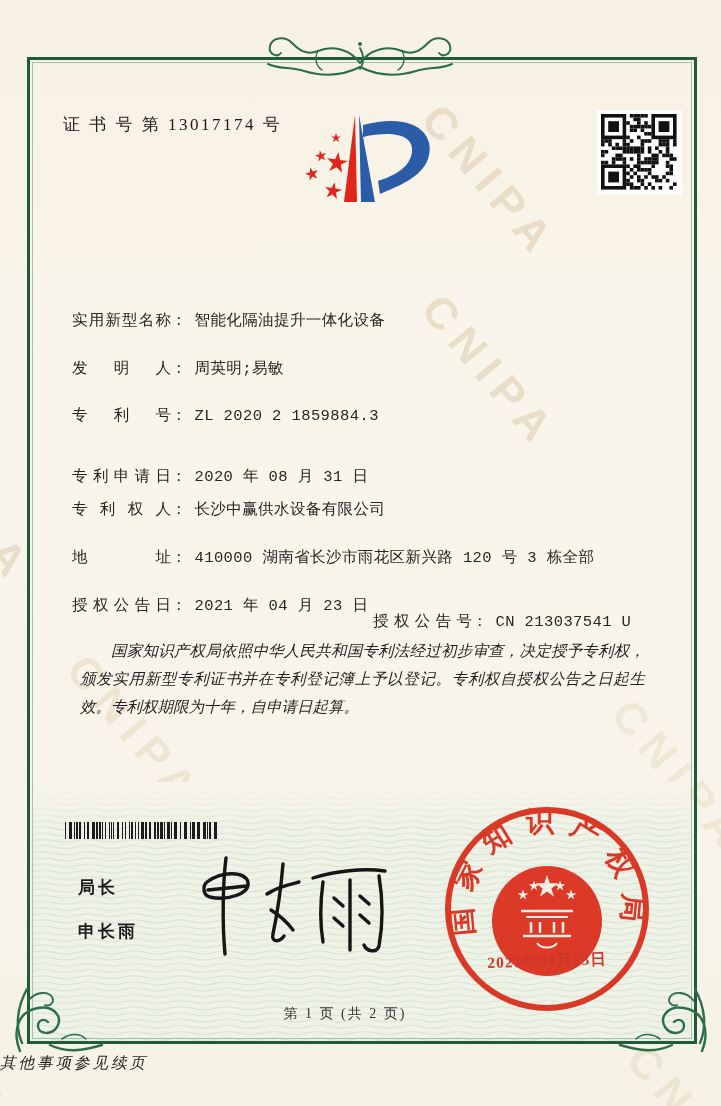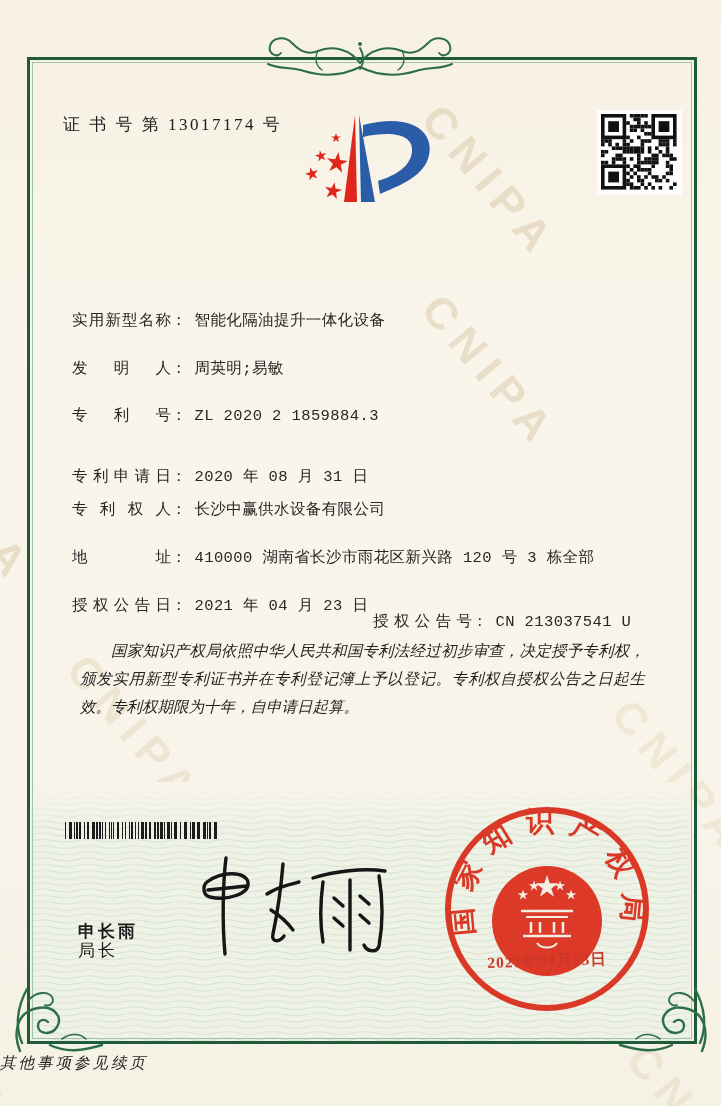--- a/index.html
+++ b/index.html
@@ -62,22 +62,22 @@
   .body-text{
     position:absolute;left:72px;top:629px;width:581px;z-index:5;
     font-size:15.5px;line-height:28px;text-align:justify;color:#1f1f1f;
     font-style:italic;
   }
   .body-text p{margin:8px;text-indent:2em;}
   
   .barcode{position:absolute;left:65px;top:822px;width:158px;height:17px;z-index:5;display:flex;}
   .barcode i{display:block;height:100%;}
   .director-title{
-    position:absolute;left:78px;top:939px;z-index:5;
-    font-family:"Liberation Sans","DejaVu Sans",sans-serif;font-weight:normal;
+    position:absolute;left:78px;top:876px;z-index:5;
+    font-family:"Liberation Sans","DejaVu Sans",sans-serif;font-weight:bold;
     font-size:17px;color:#1a1a1a;letter-spacing:3px;
   }
   .director-name{
     position:absolute;left:78px;top:920px;z-index:5;
     font-family:"Liberation Sans","DejaVu Sans",sans-serif;font-weight:bold;
     font-size:17px;color:#1a1a1a;letter-spacing:3px;
   }
   .signature{position:absolute;left:195px;top:852px;z-index:5;}
   .seal{position:absolute;left:441px;top:803px;z-index:6;}
   .page-num{
@@ -447,15 +447,16 @@
           <path d="M85 114 L127 114" stroke-width="2"></path>
           <path d="M90 119 L90 130 M99 119 L99 130 M113 119 L113 130 M122 119 L122 130" stroke-width="2.5"></path>
           <path d="M82 133 L130 133" stroke-width="2.5"></path>
           <path d="M96 140 C100 146 112 146 116 140" stroke-width="2"></path>
         </g>
       </g>
       <text x="106" y="163" text-anchor="middle" font-size="15.5" font-weight="bold" fill="#c8281a" letter-spacing="1" transform="rotate(-2 106 158)" font-family="Liberation Serif, DejaVu Serif, serif">2021年04月23日</text>
     </g>
   </svg>
 
+  <div class="page-num">第 1 页 (共 2 页)</div>
   <div class="continuation">其他事项参见续页</div>
 
 </div>
 
 </body></html>

